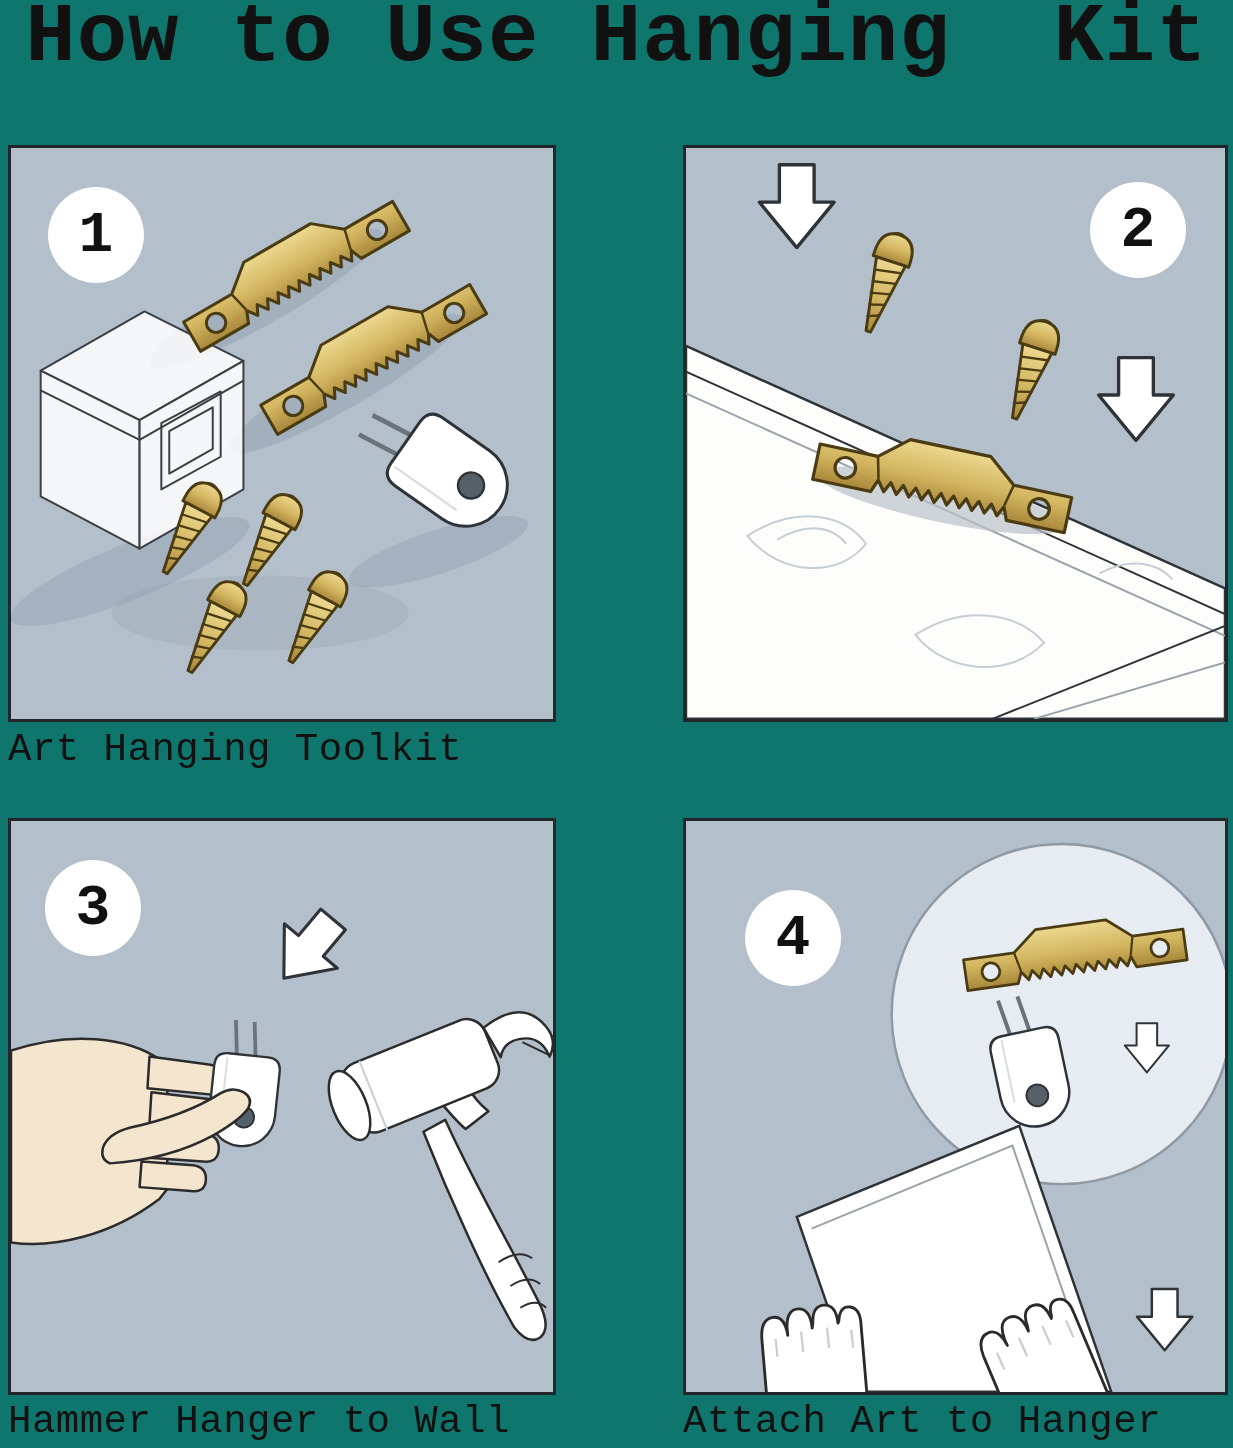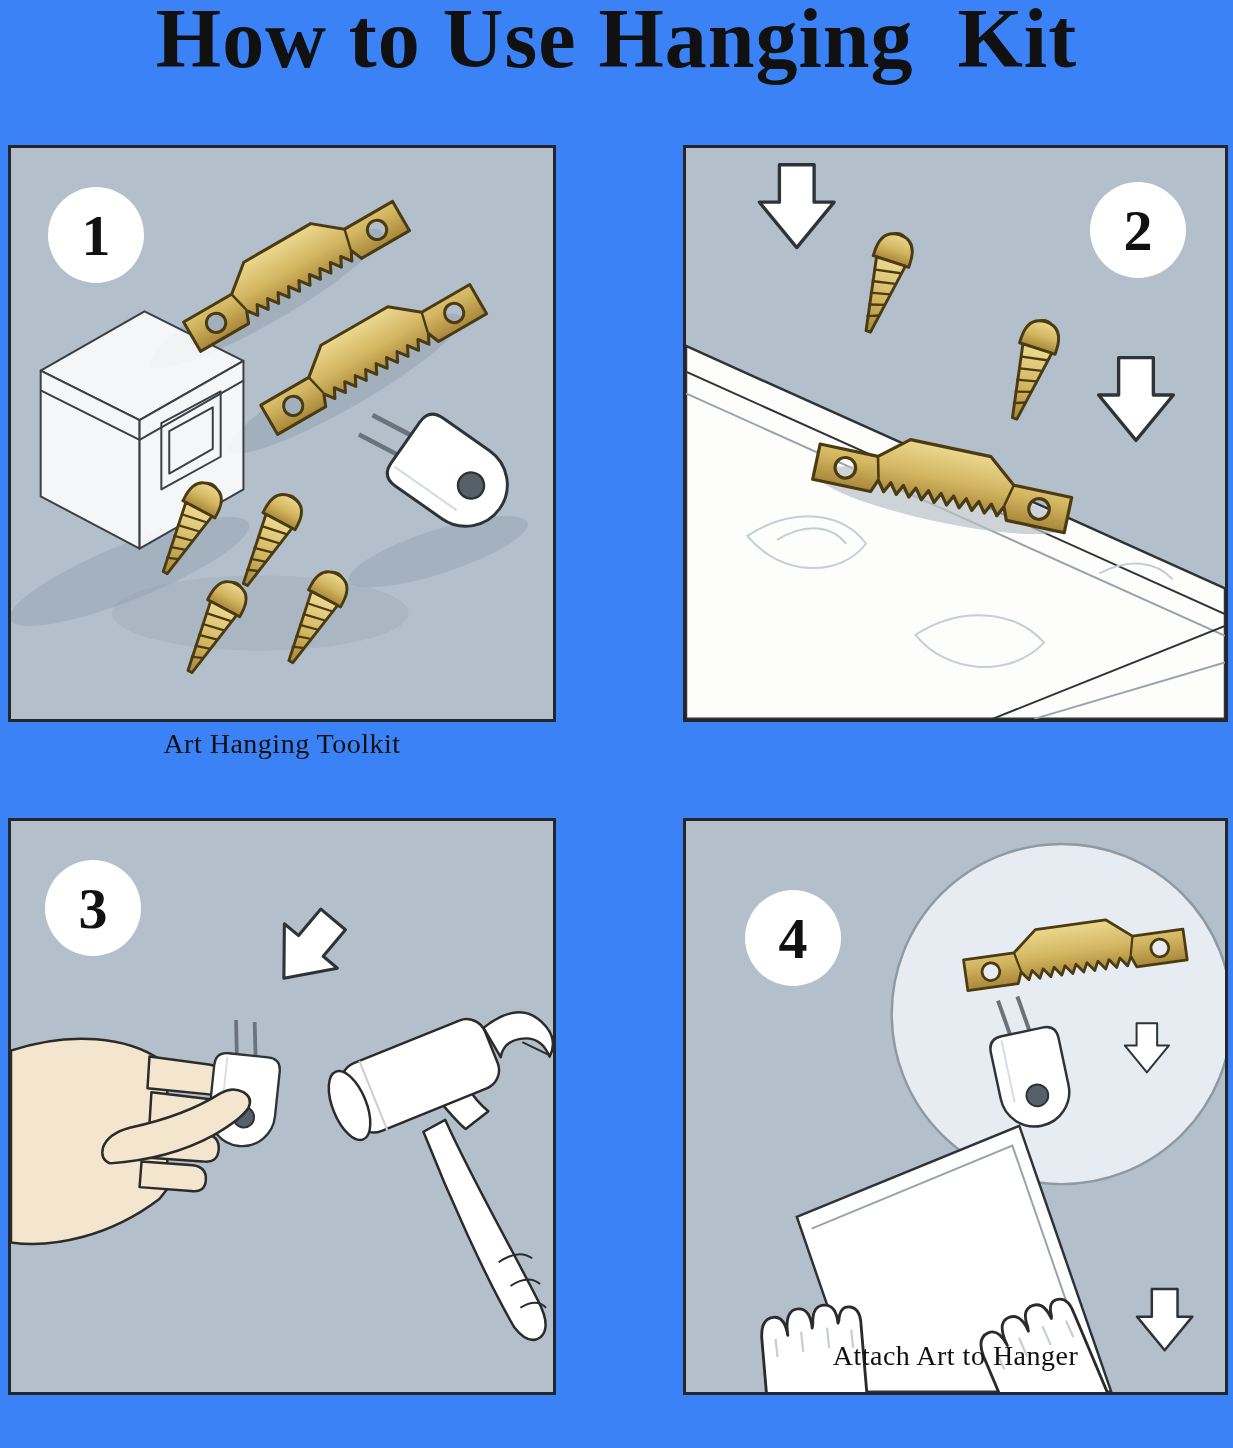--- a/index.html
+++ b/index.html
@@ -1,25 +1,25 @@
 <!DOCTYPE html>
 <html><head>
 <meta charset="utf-8">
 <style>
   html,body{margin:0;padding:0;background:#ffffff;}
-  #stage{position:relative;width:1233px;height:1448px;background:#3b82f6;overflow:hidden;
-         font-family:Liberation Serif, serif;}
+  #stage{position:relative;width:1233px;height:1448px;background:#0f766e;overflow:hidden;
+         font-family:Liberation Mono, monospace;}
   .title{position:absolute;top:-10px;left:0;width:100%;text-align:center;
          font-size:84px;font-weight:700;color:#111;letter-spacing:1px;white-space:pre;margin:0;}
   .panel{position:absolute;border:3px solid #23272b;box-sizing:border-box;background:#b3bfca;}
   .panel svg{position:absolute;left:0;top:0;width:100%;height:100%;display:block;}
   .badge{position:absolute;width:96px;height:96px;border-radius:50%;background:#ffffff;
          display:flex;align-items:center;justify-content:center;}
   .badge span{font-size:58px;font-weight:700;color:#111;}
-  .caption{position:absolute;text-align:center;font-size:28px;color:#111;letter-spacing:0.5px;}
+  .caption{position:absolute;font-size:39px;color:#111;letter-spacing:0.5px;}
 </style>
 </head>
 <body>
 
 <div id="stage">
 
   <h1 class="title">How to Use Hanging  Kit</h1>
 
   <svg width="0" height="0" style="position:absolute" aria-hidden="true">
     <defs>
@@ -152,20 +152,21 @@
           <line x1="-74" y1="-38" x2="-74" y2="38" stroke="#c9ced3" stroke-width="2"></line>
           <path d="M55,-22 Q102,-36 114,0 Q120,18 106,30 Q106,6 84,2 Q68,-1 60,12 Z"></path>
           <path d="M106,28 L86,6" fill="none" stroke-width="2"></path>
         </g>
       </g>
     </svg>
     <div class="badge" style="left:34px;top:39px">
       <span>3</span>
     </div>
   </div>
+  <div class="caption" style="left:8px;top:1400px;width:548px">Hammer Hanger to Wall</div>
 
   <div class="panel" style="left: 683px; top: 818px; width: 545px; height: 577px; background: rgb(179, 191, 202);">
     <svg viewBox="0 0 545 577">
       <circle cx="380" cy="195" r="172" fill="#e6ecf2" stroke="#8f99a3" stroke-width="2.5"></circle>
       <use href="#sawtooth" transform="translate(392,128) rotate(-8) scale(1.12)"></use>
       <use href="#hookShape" transform="translate(350,262) rotate(-12) scale(1.0)"></use>
       <use href="#arrowDown" transform="translate(466,230) scale(0.8)"></use>
 
       <g>
         <polygon points="112,400 337,308 430,577 173,577" fill="#ffffff" stroke="#2e3338" stroke-width="2.5"></polygon>
@@ -174,15 +175,15 @@
 
       <use href="#gripHand" transform="translate(135,528) rotate(-6) scale(1.15)"></use>
       <use href="#gripHand" transform="translate(358,528) rotate(-24) scale(1.15)"></use>
 
       <use href="#arrowDown" transform="translate(484,505) scale(1.0)"></use>
     </svg>
     <div class="badge" style="left:59px;top:69px">
       <span>4</span>
     </div>
   </div>
-  <div class="caption" style="left:683px;top:1340px;width:545px">Attach Art to Hanger</div>
+  <div class="caption" style="left:683px;top:1400px;width:545px">Attach Art to Hanger</div>
 
 </div>
 
 </body></html>

